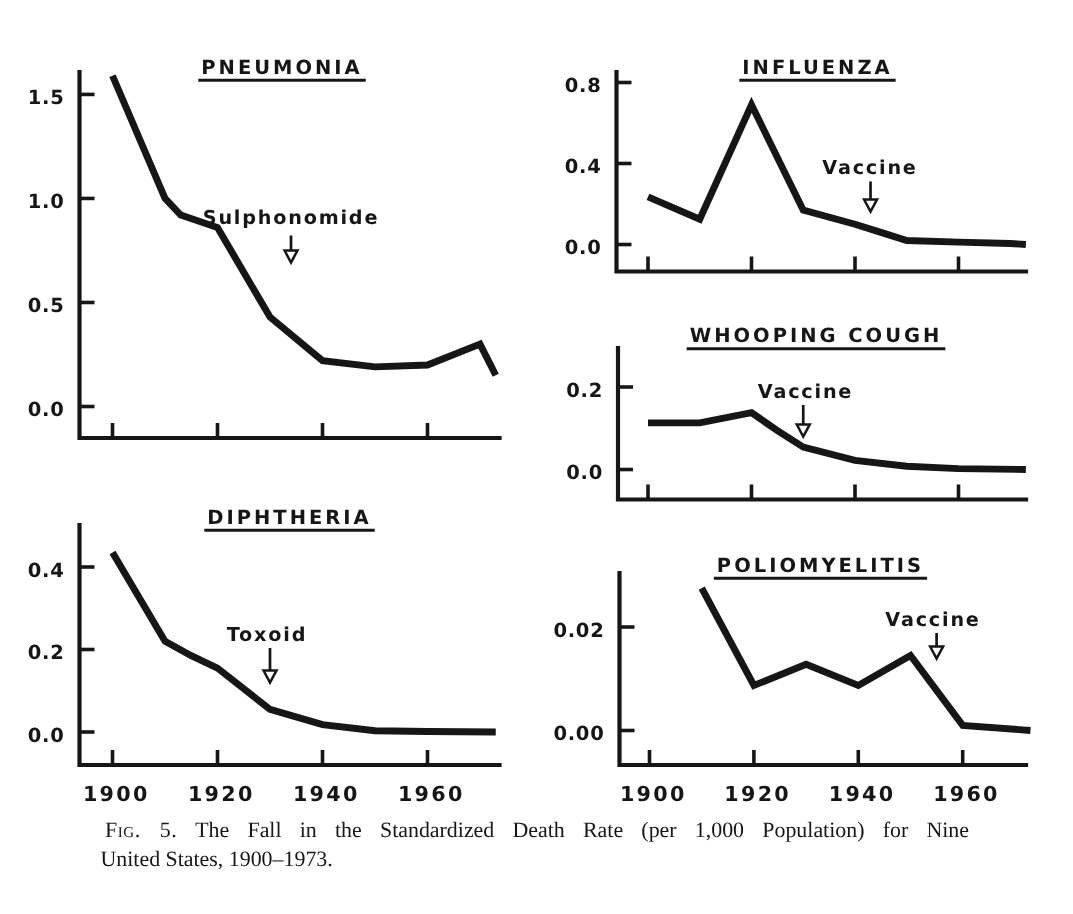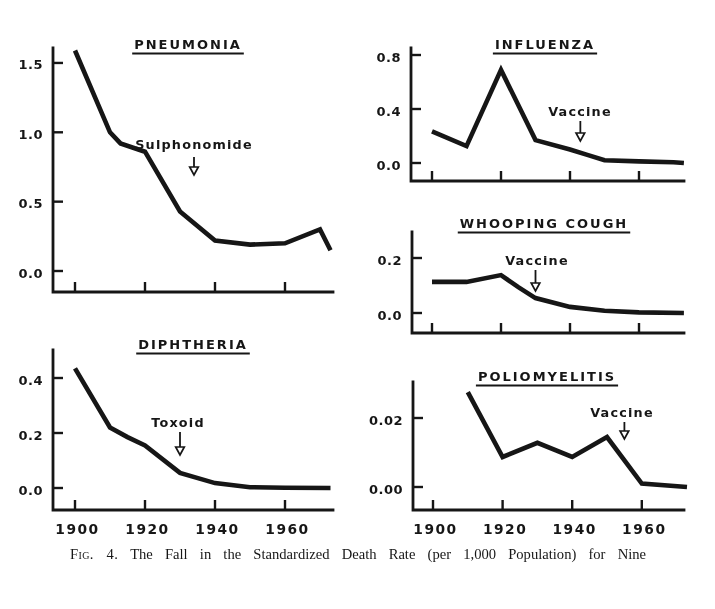--- a/index.html
+++ b/index.html
@@ -139,15 +139,16 @@
         <polyline points="467.8,392.1 502.6,457.0 537.4,442.8 572.2,457.0 607.0,437.0 641.8,483.6 687.0,487.0" class="series"></polyline>
         <text x="547" y="381" text-anchor="middle" class="title">POLIOMYELITIS</text>
         <path d="M475.9140625 385.5 h142.171875" class="underline"></path>
         <text x="622" y="417" text-anchor="middle" class="ann">Vaccine</text>
         <path d="M624.4 422 V431.5" class="arrow-shaft"></path>
         <path d="M620.1 431 L624.4 439 L628.6999999999999 431 Z" class="arrow-head"></path>
       </g>
     </svg>
 
   <div class="caption">
-    <div class="cap-line cap-justify first"><span class="sc">Fig. 4.</span> <span>The Fall in the Standardized Death Rate (per 1,000 Population) for Nine</span></div>
+    <div class="cap-line cap-justify first"><span class="sc">Fig. 5.</span> <span>The Fall in the Standardized Death Rate (per 1,000 Population) for Nine</span></div>
+    <div class="cap-line">United States, 1900–1973.</div>
   </div>
 </div>
 
 </body></html>

